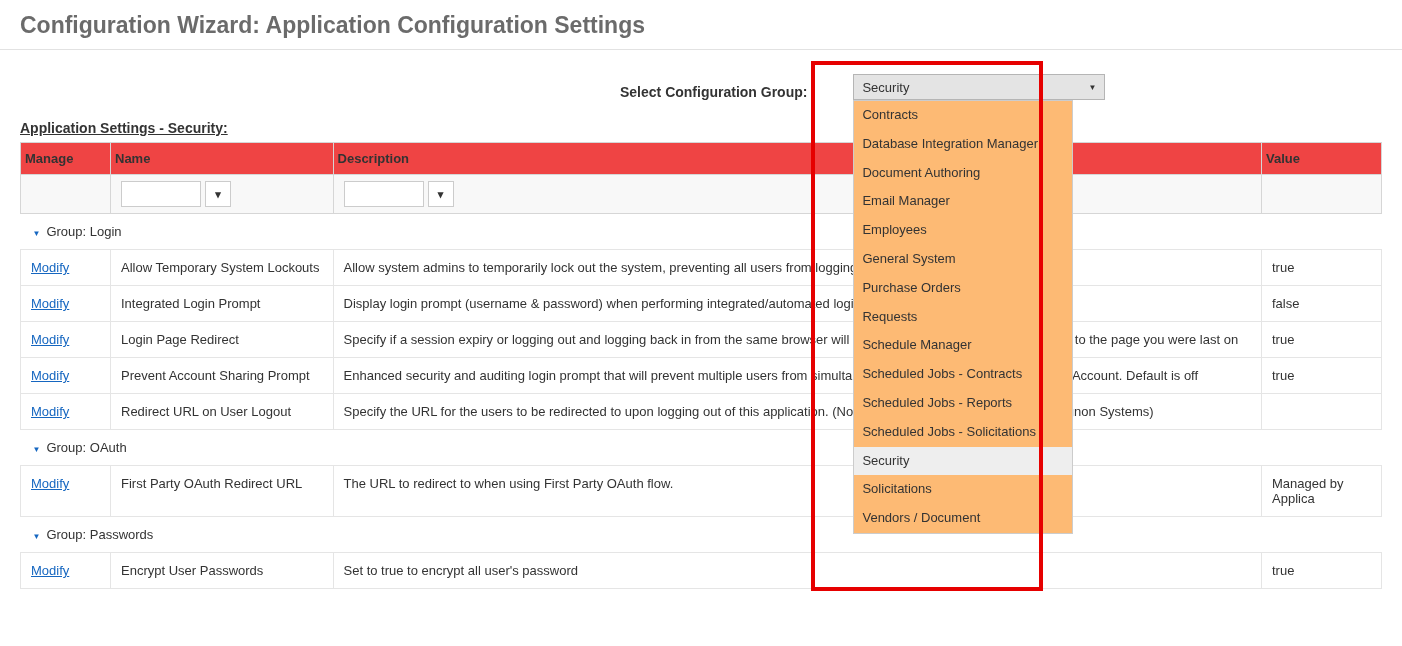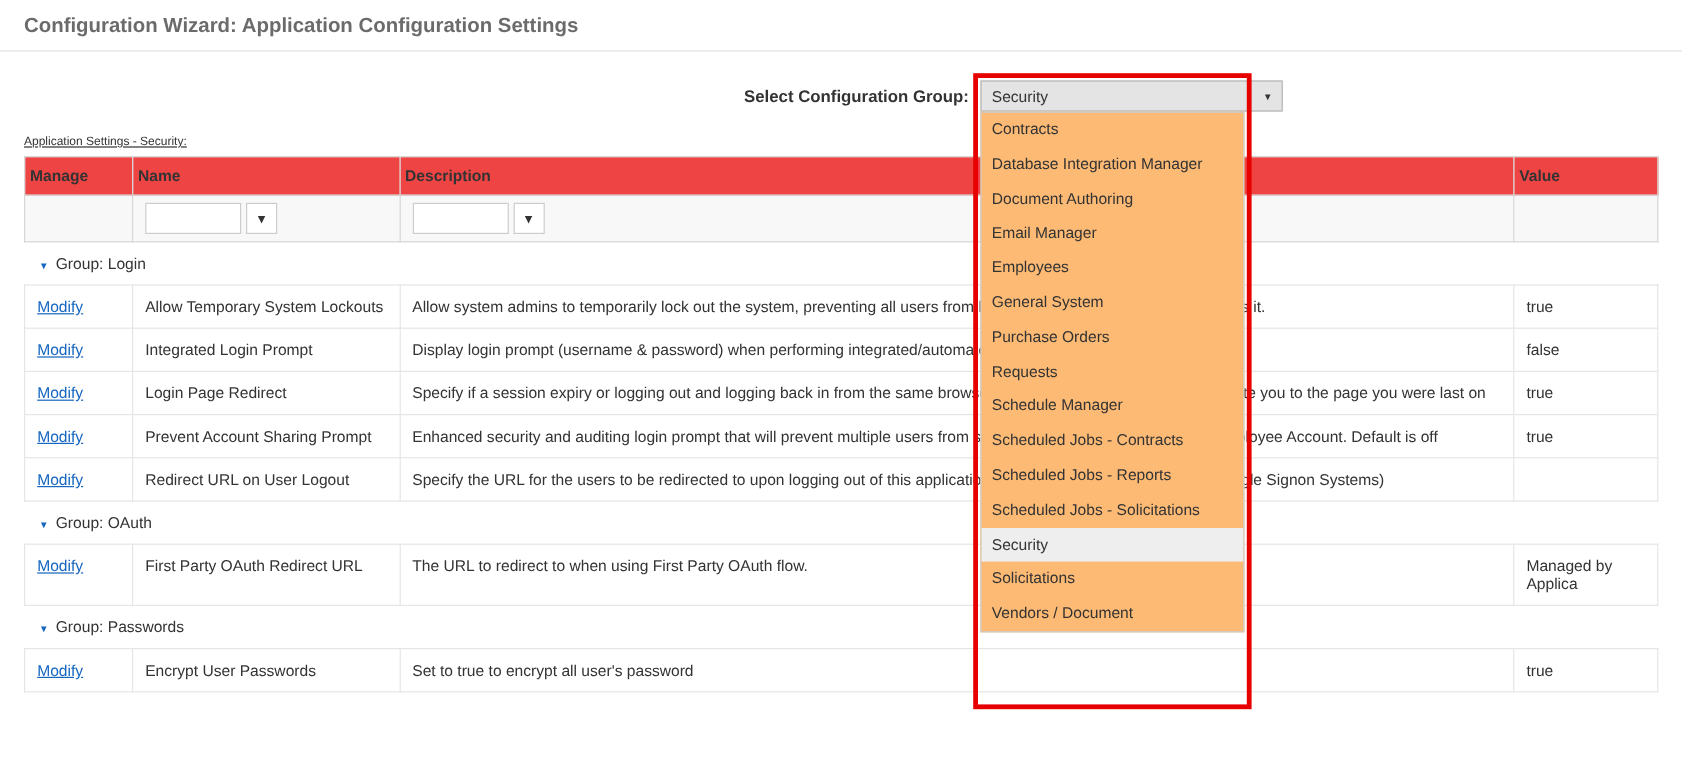--- a/index.html
+++ b/index.html
@@ -1,28 +1,28 @@
 <!DOCTYPE html>
 <html><head>
 <meta charset="utf-8">
 <style>
   *{box-sizing:border-box;margin:0;padding:0;}
   body{font-family:Arial,Helvetica,sans-serif;font-size:13px;color:#333;background:#fff;}
-  .page-title{font-size:17px;font-weight:bold;color:#6b6b6b;padding:12px 20px 10px 20px;}
+  .page-title{font-size:23px;font-weight:bold;color:#6b6b6b;padding:12px 20px 10px 20px;}
   .hr{border-bottom:1px solid #e2e2e2;}
   .container{padding:0 20px 40px 20px;margin-top:24px;}
-  .select-row{display:flex;align-items:center;margin-bottom:20px;}
+  .select-row{display:flex;align-items:flex-end;margin-bottom:20px;gap:36px;}
   .select-label{font-weight:bold;font-size:14px;margin-left:600px;margin-right:10px;}
   .select-wrap{position:relative;width:252px;}
   .select-box{width:100%;height:26px;background:#e4e4e4;border:1px solid #b5b5b5;display:flex;align-items:center;justify-content:space-between;padding:0 8px;cursor:pointer;font-size:13px;}
   .select-caret{font-size:8px;color:#333;}
   .dropdown{position:absolute;top:26px;left:0;width:220px;background:#fdba74;border:1px solid #ccc;z-index:10;}
   .dropdown-item{padding:4px 8px;font-size:13px;cursor:pointer;line-height:1.6;}
   .dropdown-item.selected{background:#eee;}
-  .section-title{font-weight:normal;font-size:10px;text-decoration:underline;margin-bottom:6px;}
+  .section-title{font-weight:bold;font-size:14px;text-decoration:underline;margin-bottom:6px;}
   table{width:100%;border-collapse:collapse;}
   thead th{background:#ef4444;border:1px solid #d6d6d6;text-align:left;font-weight:bold;padding:8px 4px;font-size:13px;}
   thead tr.filter-row th{background:#f8f8f8;padding:6px 10px;}
   .filter-cell{display:flex;align-items:center;gap:4px;}
   .filter-input{width:80px;height:26px;border:1px solid #ccc;padding:2px 4px;}
   .filter-btn{width:26px;height:26px;border:1px solid #ccc;background:#fff;display:flex;align-items:center;justify-content:center;cursor:pointer;font-size:11px;}
   tbody td{border:1px solid #e5e5e5;padding:10px;vertical-align:top;font-size:13px;}
   .group-row td{border:none;padding:10px 0 10px 12px;font-size:13px;}
   .group-caret{color:#1566c0;font-size:8px;margin-right:6px;display:inline-block;}
   .modify{color:#1566c0;text-decoration:underline;cursor:pointer;}

